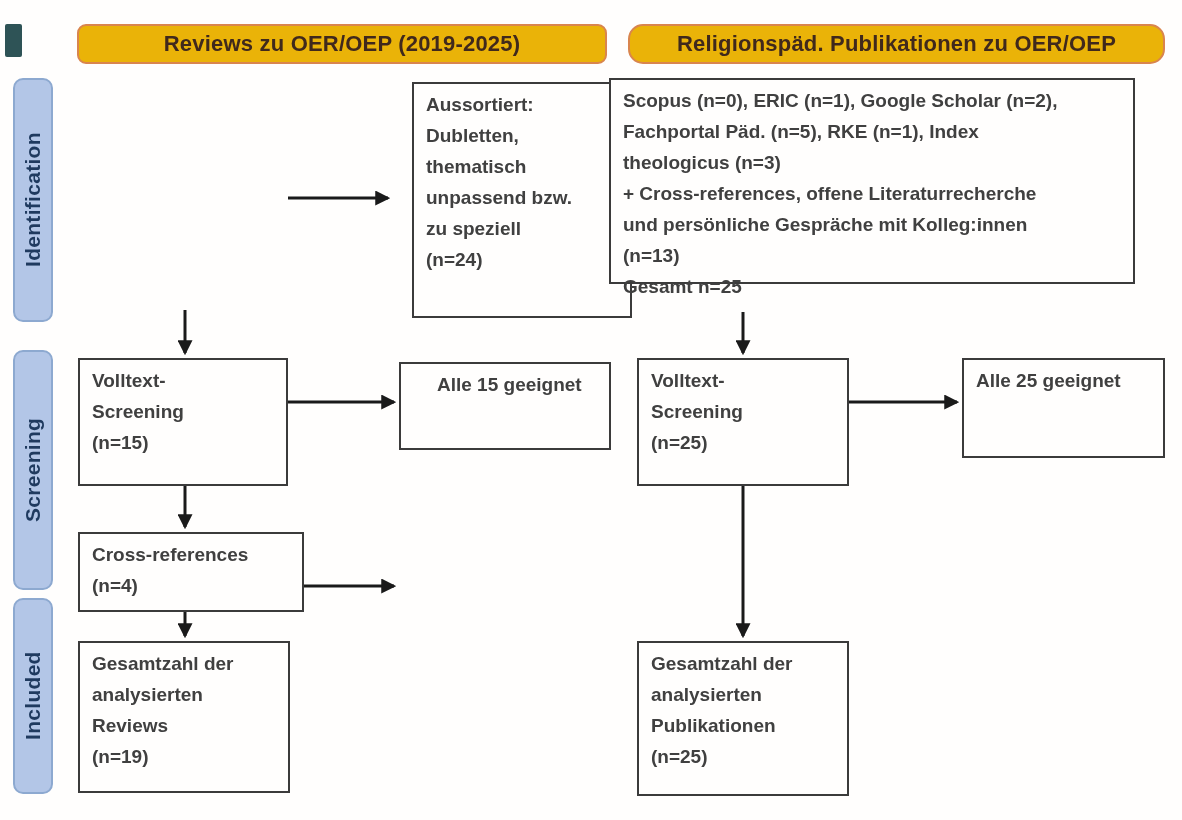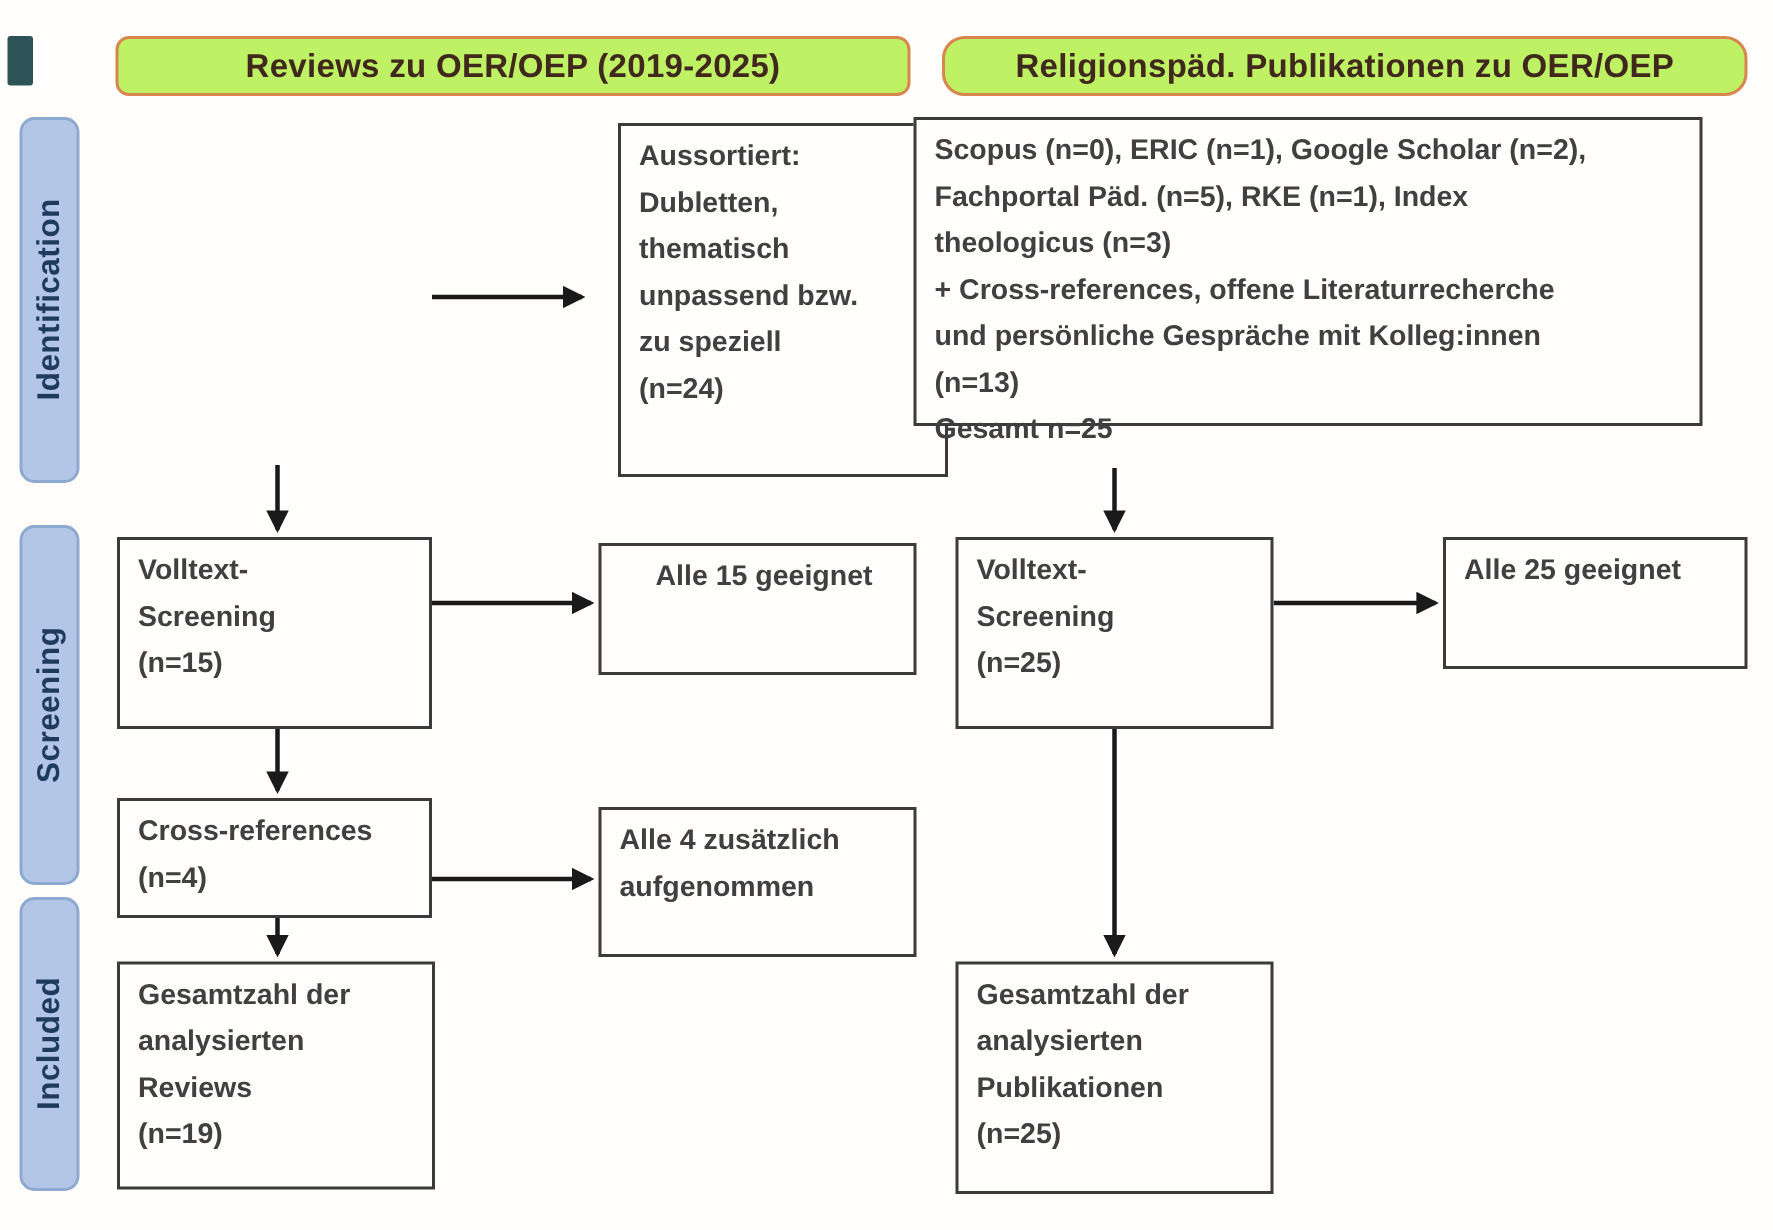--- a/index.html
+++ b/index.html
@@ -30,21 +30,21 @@
     width: 17px;
     height: 33px;
     background: #2e5356;
     border-radius: 2px;
   }
 
   .banner {
     position: absolute;
     top: 24px;
     height: 40px;
-    background: #bef264;
+    background: #eab308;
     border: 2px solid #d9854e;
     border-radius: 9px;
     display: flex;
     align-items: center;
     justify-content: center;
     font-size: 22px;
     font-weight: 700;
     color: #40291c;
     letter-spacing: 0.2px;
   }
@@ -85,22 +85,22 @@
     line-height: 31px;
     white-space: pre-line;
   }
 
   .box-l1  { left: 78px;  top: 82px;  width: 210px; height: 228px; }
   .box-a1  { left: 412px; top: 82px;  width: 220px; height: 236px; }
   .box-r1  { left: 609px; top: 78px;  width: 526px; height: 206px; }
   .box-l2  { left: 78px;  top: 358px; width: 210px; height: 128px; }
   .box-a2  { left: 399px; top: 362px; width: 212px; height: 88px; padding-left: 24px;  }
   .box-r2  { left: 637px; top: 358px; width: 212px; height: 128px; }
-  .box-a2r { left: 962px; top: 358px; width: 203px; height: 88px;  }
-  .box-l3  { left: 78px;  top: 532px; width: 210px; height: 80px;  }
+  .box-a2r { left: 962px; top: 358px; width: 203px; height: 100px;  }
+  .box-l3  { left: 78px;  top: 532px; width: 226px; height: 80px;  }
   .box-a3  { left: 399px; top: 538px; width: 212px; height: 100px; }
   .box-l4  { left: 78px;  top: 641px; width: 212px; height: 152px; }
   .box-r3  { left: 637px; top: 641px; width: 212px; height: 155px; }
 </style>
 </head>
 <body>
 
 <div class="canvas">
 
   <svg class="arrows" width="1182" height="820" viewBox="0 0 1182 820">
@@ -177,24 +177,20 @@
 
   <div class="box box-a2r">
     <div class="box-text">Alle 25 geeignet</div>
   </div>
 
   <div class="box box-l3">
     <div class="box-text">Cross-references
 (n=4)</div>
   </div>
 
-  <div class="box box-a3">
-    <div class="box-text">Alle 4 zusätzlich
-aufgenommen</div>
-  </div>
 
   <div class="box box-l4">
     <div class="box-text">Gesamtzahl der
 analysierten
 Reviews
 (n=19)</div>
   </div>
 
   <div class="box box-r3">
     <div class="box-text">Gesamtzahl der

